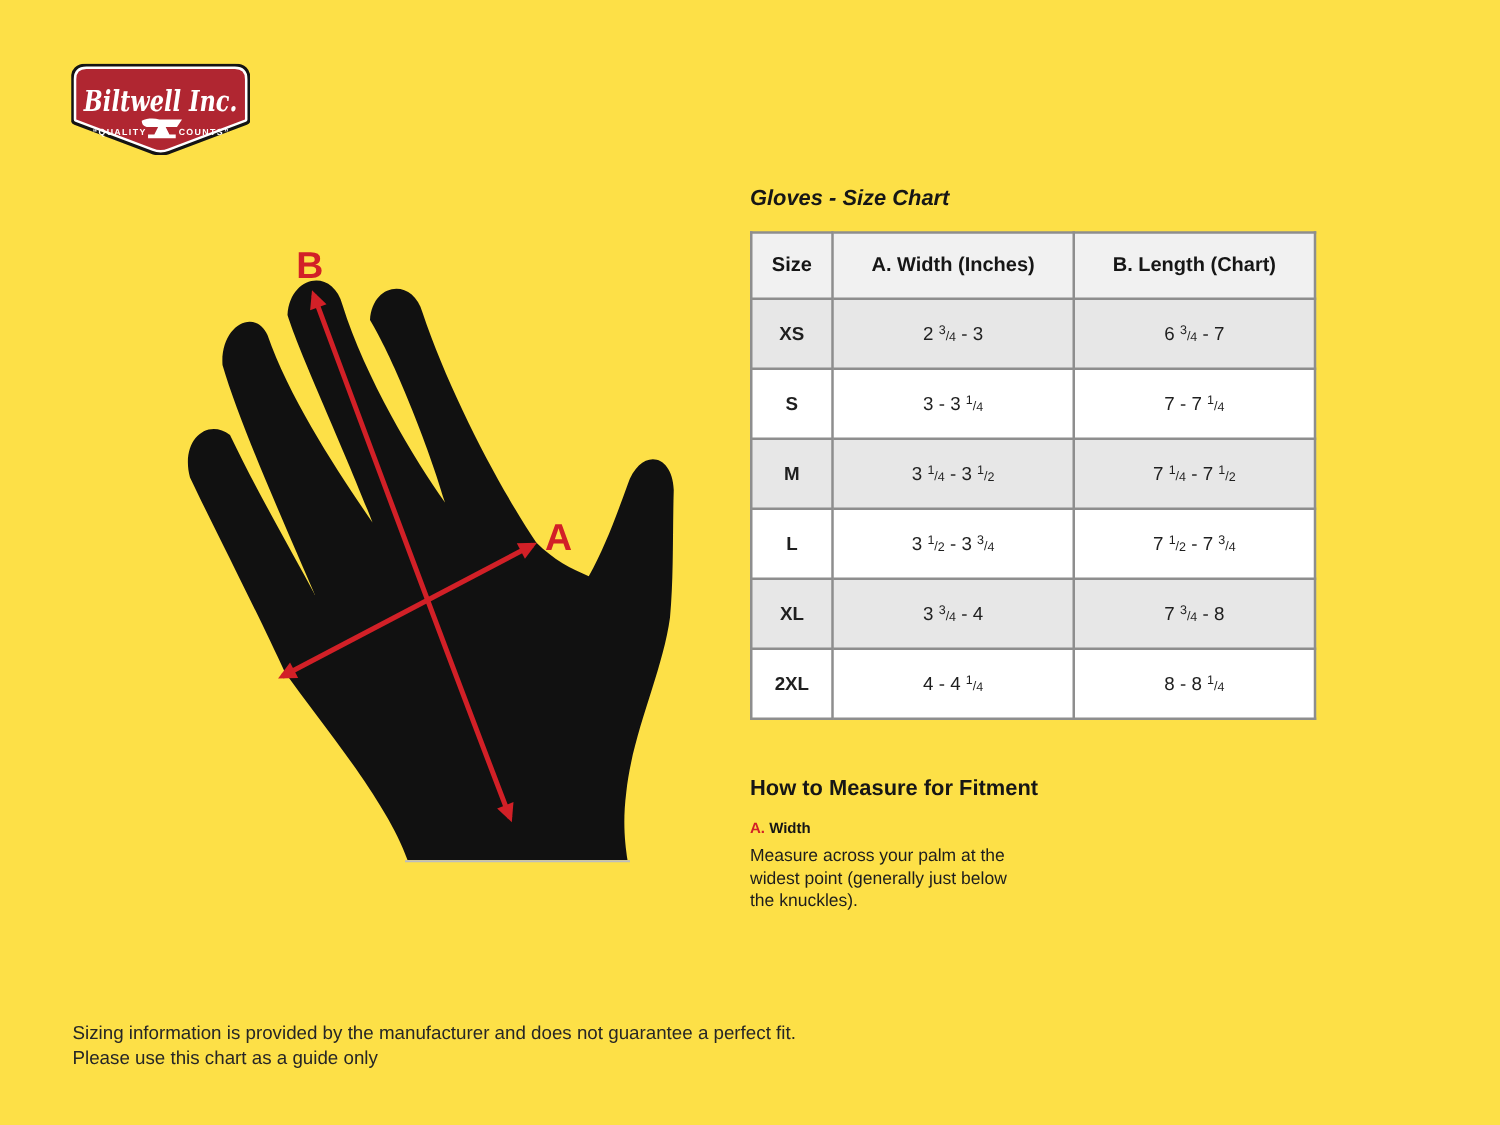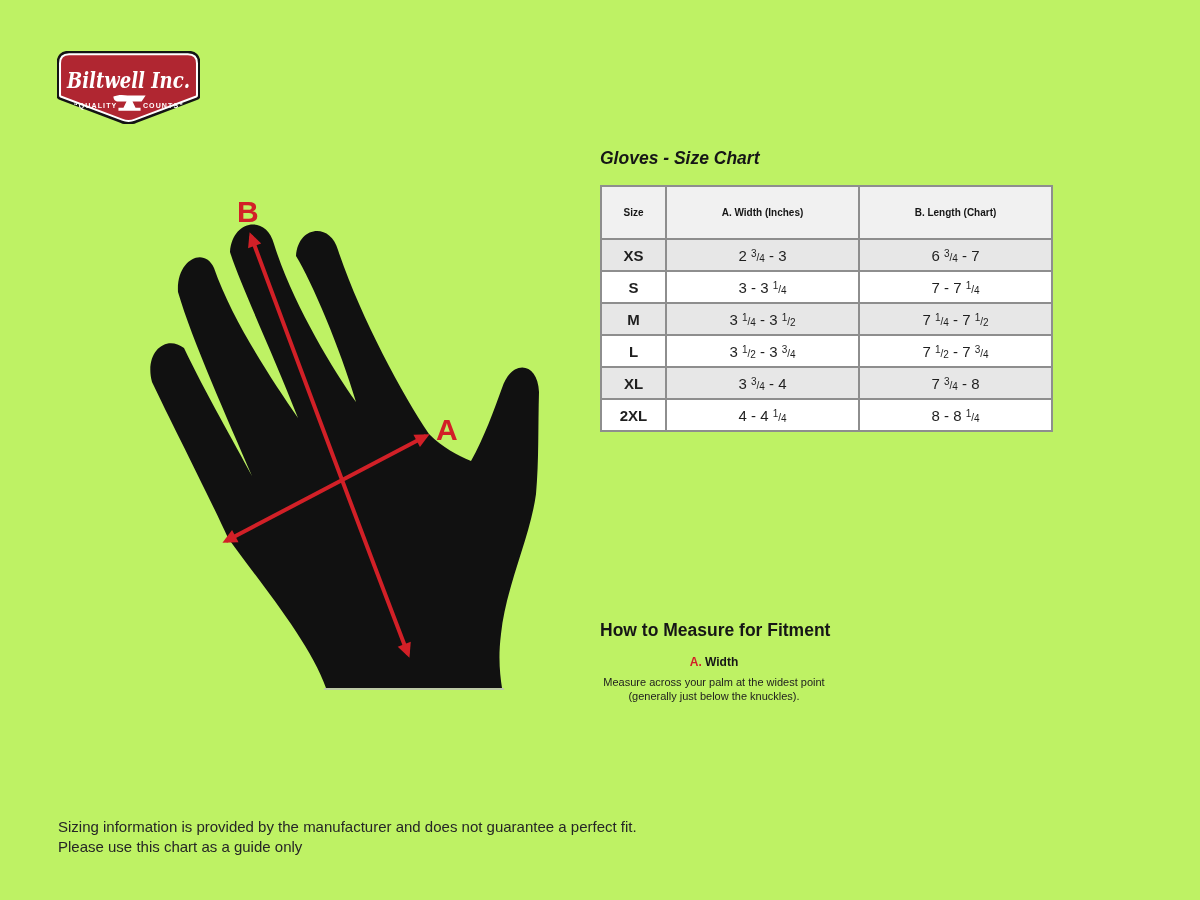--- a/index.html
+++ b/index.html
@@ -6,21 +6,21 @@
     --accent-red:#d22027;
     --logo-red:#b02631;
     --table-border:#8e8e8e;
     --row-shade:#e7e7e7;
     --header-shade:#f1f1f1;
     --hand-black:#111111;
   }
   *{margin:0;padding:0;box-sizing:border-box;}
   html,body{background:#fff;}
   body{font-family:"Liberation Sans", sans-serif; color:#1a1a1a;}
-  #canvas{position:relative;width:1200px;height:900px;background:#bef264;overflow:hidden;padding-left:24px;}
+  #canvas{position:relative;width:1200px;height:900px;background:#fde047;overflow:hidden;padding-left:24px;}
 
   
   .logo{position:absolute;left:57px;top:51px;width:143px;height:73px;}
   .logo svg{display:block;width:100%;height:100%;}
   .badge-outline{fill:none;stroke:#141414;stroke-width:9;stroke-linejoin:round;}
   .badge-keyline{fill:none;stroke:#ffffff;stroke-width:4;stroke-linejoin:round;}
   .badge-fill{fill:var(--logo-red,#b02631);}
   .brand-script{font-family:"DejaVu Serif", serif;font-style:italic;font-weight:bold;
     font-size:23px;fill:#ffffff;}
   .tagline{font-family:"Liberation Sans", sans-serif;font-weight:bold;font-size:7px;
@@ -37,36 +37,36 @@
   .axis-label{font-family:"Liberation Sans", sans-serif;font-weight:bold;font-size:30px;
     fill:var(--accent-red,#d22027);}
 
   
   .chart-title{position:absolute;left:600px;top:148px;font-size:17.5px;font-weight:bold;color:#161616;font-style:italic;}
   table.size-chart{position:absolute;left:600px;top:185px;width:451px;border-collapse:collapse;table-layout:fixed;}
   table.size-chart th, table.size-chart td{
     border:2px solid var(--table-border,#8e8e8e);
     text-align:center;vertical-align:middle;background:#ffffff;
   }
-  table.size-chart th{height:53px;font-size:10px;font-weight:bold;background:var(--header-shade,#f1f1f1);color:#161616;}
-  table.size-chart td{height:32px;font-size:15px;color:#1f1f1f;}
+  table.size-chart th{height:53px;font-size:16px;font-weight:bold;background:var(--header-shade,#f1f1f1);color:#161616;}
+  table.size-chart td{height:56px;font-size:15px;color:#1f1f1f;}
   table.size-chart tr.shade td{background:var(--row-shade,#e7e7e7);}
   td.c-size{font-weight:bold;font-size:15px;color:#111;}
   .fr{font-size:10px;}
   .fr .n{vertical-align:4.5px;}
   .fr .d{vertical-align:-1px;}
 
   
   .measure{position:absolute;left:600px;top:620px;width:472px;}
   .measure h3{font-size:17.5px;font-weight:bold;color:#161616;}
   .measure-cols{display:flex;gap:7px;margin-top:14px;}
-  .measure-col{width:228px;text-align:center;}
+  .measure-col{width:228px;}
   .m-label{font-size:12px;font-weight:bold;color:#161616;}
   .m-label .pfx{color:var(--accent-red,#d22027);}
-  .m-text{margin-top:6px;font-size:11px;line-height:1.3;color:#1d1d1d;}
+  .m-text{margin-top:6px;font-size:14px;line-height:1.3;color:#1d1d1d;}
 
   
   .footer{position:absolute;left:58px;top:817px;font-size:15px;line-height:1.32;color:#262626;}
 </style>
 </head>
 <body>
 
 <div id="canvas">
 
   <div class="logo">

